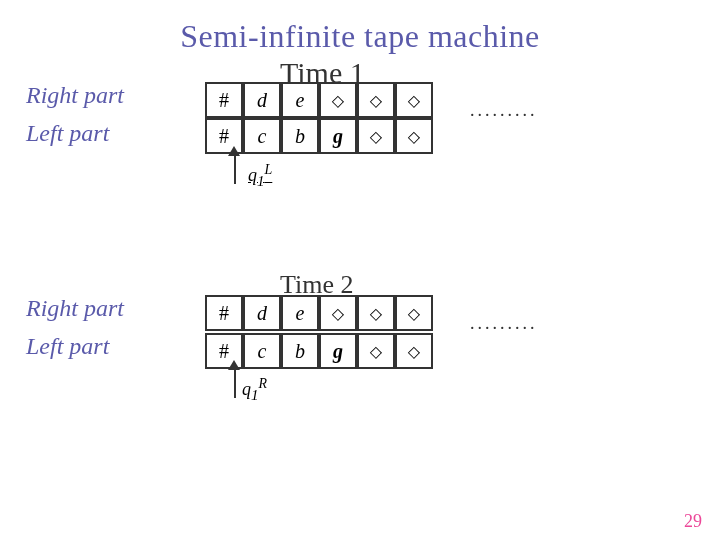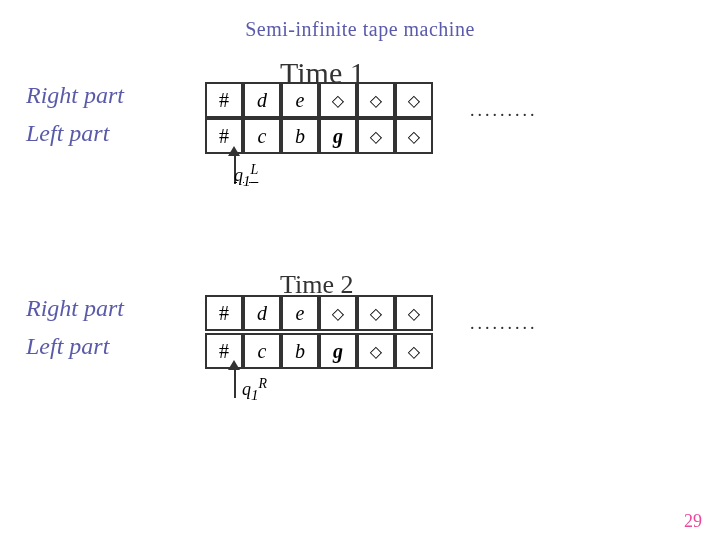--- a/index.html
+++ b/index.html
@@ -7,21 +7,21 @@
       width: 720px;
       height: 540px;
       background: white;
       font-family: 'Times New Roman', Times, serif;
       position: relative;
       overflow: hidden;
     }
 
     .page-title {
       text-align: center;
-      font-size: 20px;
+      font-size: 32px;
       font-weight: normal;
       color: #5a5aaa;
       padding-top: 18px;
       letter-spacing: 0.5px;
     }
 
     
     .time1-label {
       position: absolute;
       top: 56px;
@@ -187,21 +187,21 @@
 </div>
 
 <div class="dots t1-dots">.........</div>
 
 <div style="position:absolute; top:156px; left:228px;">
 
   <div style="width:2px; height:28px; background:#333; position:absolute; left:6px; top:0;"></div>
 
   <div style="width:0; height:0; border-left:6px solid transparent; border-right:6px solid transparent; border-bottom:10px solid #333; position:absolute; left:0; top:-10px;"></div>
 
-  <div style="position:absolute; left:6px; top:6px; font-style:italic; font-size:18px;text-decoration:underline;">
+  <div style="position:absolute; left:20px; top:6px; font-style:italic; font-size:18px;text-decoration:underline;">
     <em>q</em><sub>1</sub><sup style="font-size:14px;">L</sup>
   </div>
 </div>
 
 <div class="time2-label">Time 2</div>
 
 <div class="time2-right-label">Right part</div>
 
 <div class="time2-left-label">Left part</div>
 

